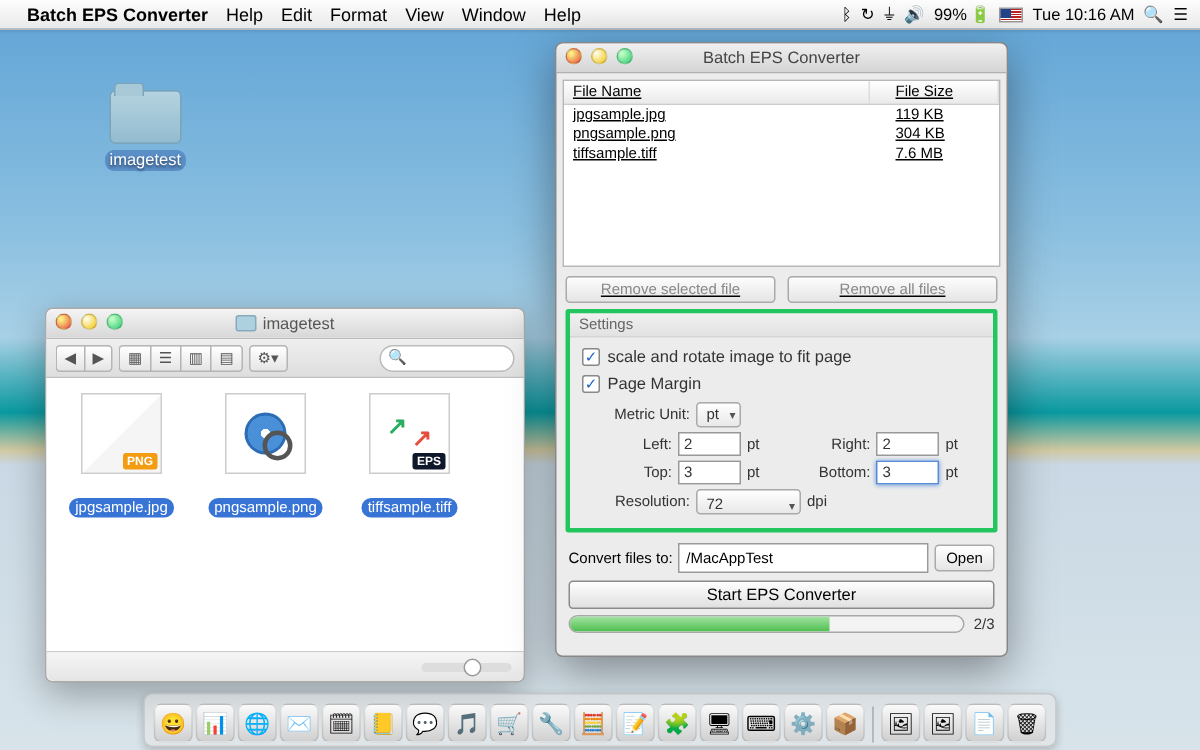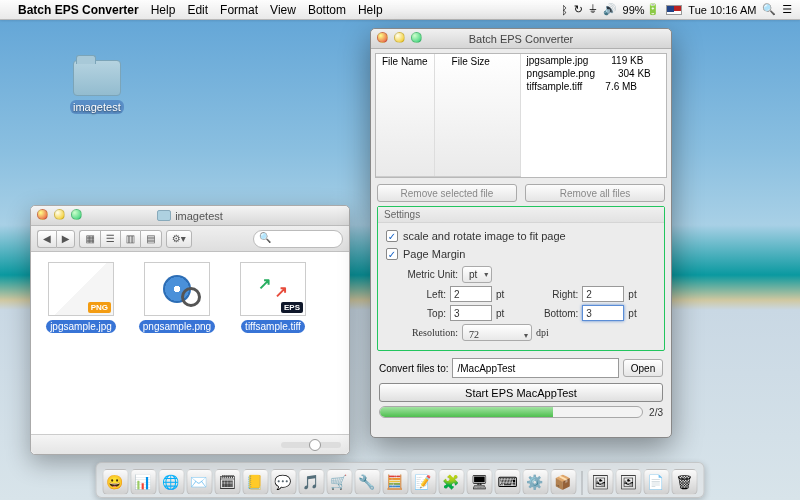--- a/index.html
+++ b/index.html
@@ -62,21 +62,21 @@
     height:26px; background:linear-gradient(to bottom,#efefef,#dedede);
     border-bottom:1px solid #c0c0c0; display:flex; align-items:center; padding:0 6px; gap:4px;
   }
   .tb-btn { height:18px; background:linear-gradient(to bottom,#fff,#e5e5e5); border:1px solid #b5b5b5;
     border-radius:3px; display:flex; align-items:center; justify-content:center; font-size:10px; padding:0 5px; color:#555;}
   .tb-group{display:flex;} .tb-group .tb-btn{border-radius:0;border-right:none;} .tb-group .tb-btn:first-child{border-radius:3px 0 0 3px;} .tb-group .tb-btn:last-child{border-radius:0 3px 3px 0;border-right:1px solid #b5b5b5;}
   .tb-search{flex:0 0 90px;height:18px;border:1px solid #bbb;border-radius:9px;background:#fff;margin-left:auto;position:relative;}
   .tb-search::before{content:'🔍';position:absolute;left:5px;top:1px;font-size:10px;color:#888;}
   .finder-body{flex:1;background:#fff;padding:10px;display:flex;gap:16px;align-items:flex-start;}
   .file-icon{text-align:center;width:80px;position:relative;}
-  .file-icon .thumb{width:66px;height:54px;margin:0 auto 4px;border:1px solid #ccc;background:#fff;display:flex;align-items:center;justify-content:center;font-size:9px;font-weight:bold;color:#fff;position:relative;overflow:hidden;}
+  .file-icon .thumb{width:54px;height:54px;margin:0 auto 16px;border:1px solid #ccc;background:#fff;display:flex;align-items:center;justify-content:center;font-size:9px;font-weight:bold;color:#fff;position:relative;overflow:hidden;}
   .file-icon .thumb.png{background:linear-gradient(135deg,#fff 50%,#f5f5f5 50%);}
   .file-icon .thumb .badge{position:absolute;bottom:2px;right:2px;background:#f39c12;color:#fff;font-size:8px;padding:1px 3px;border-radius:2px;}
   .file-icon .thumb .badge.red{background:#0f172a;}
   .file-icon .thumb .disc{width:28px;height:28px;border-radius:50%;background:radial-gradient(circle,#fff 15%,#4a90d9 16% 60%,#2c6db5 61%);}
   .file-icon .thumb .mag{position:absolute;width:20px;height:20px;border:3px solid #555;border-radius:50%;right:8px;bottom:8px;}
   .file-icon .thumb .arrows{width:30px;height:30px;position:relative;}
   .file-icon .thumb .arrows::before{content:'↗';color:#27ae60;font-size:16px;position:absolute;left:0;}
   .file-icon .thumb .arrows::after{content:'↗';color:#e74c3c;font-size:16px;position:absolute;right:0;top:8px;}
   .file-icon .name{font-size:10px;background:#3874d6;color:#fff;padding:1px 4px;border-radius:7px;display:inline-block;}
   .finder-status{height:20px;border-top:1px solid #ccc;background:linear-gradient(to bottom,#f5f5f5,#e5e5e5);
@@ -85,31 +85,31 @@
   .finder-status .slider::after{content:'';position:absolute;right:20px;top:-3px;width:10px;height:10px;background:#fff;border:1px solid #999;border-radius:50%;}
   
   .app-window{
     position:absolute; left:370px; top:28px; width:302px; height:410px;
     background:#ececec; border:1px solid #888; border-radius:5px;
     box-shadow:0 10px 30px rgba(0,0,0,.4);
     display:flex;flex-direction:column;
   }
   .app-titlebar{height:20px;background:linear-gradient(to bottom,#f0f0f0,#d5d5d5);border-bottom:1px solid #b0b0b0;
     border-radius:5px 5px 0 0;display:flex;align-items:center;justify-content:center;position:relative;font-size:11px;color:#444;}
-  .file-table{background:#fff;border:1px solid #b8b8b8;margin:4px;flex:0 0 125px;display:flex;}
+  .file-table{background:#fff;border:1px solid #b8b8b8;margin:4px;flex:0 0 125px;display:flex;flex-direction:column;text-decoration:underline;}
   .file-table-head{display:flex;background:linear-gradient(to bottom,#fff,#eaeaea);border-bottom:1px solid #ccc;font-size:10px;}
   .file-table-head .col{padding:2px 6px;border-right:1px solid #ddd;}
   .col-name{flex:1;} .col-size{width:75px;margin-left:11px;}
   .file-table-body{flex:1;overflow:auto;font-size:10px;}
   .file-row{display:flex;padding:1px 0;}
   .file-row .col{padding:0 6px;}
-  .btn-row{display:flex;gap:8px;padding:2px 6px;}
+  .btn-row{display:flex;gap:8px;padding:2px 6px;text-decoration:underline;}
   .mac-btn{flex:1;height:18px;background:linear-gradient(to bottom,#fdfdfd,#e5e5e5);border:1px solid #aaa;border-radius:3px;
     font-size:10px;color:#888;display:flex;align-items:center;justify-content:center;}
-  .settings{border:1px solid #22c55e;margin:2px 6px 4px;background:#ececec;border-radius:2px;}
+  .settings{border:3px solid #22c55e;margin:2px 6px 4px;background:#ececec;border-radius:2px;}
   .settings-title{font-size:10px;color:#666;padding:2px 6px;border-bottom:1px solid #d5d5d5;background:linear-gradient(to bottom,#f0f0f0,#e2e2e2);}
   .settings-body{padding:4px 8px 6px;font-size:11px;color:#333;}
   .chk-row{display:flex;align-items:center;gap:5px;margin:3px 0 6px;}
   .chk{width:12px;height:12px;border:1px solid #888;border-radius:2px;background:#fff;display:flex;align-items:center;justify-content:center;font-size:10px;color:#1461c5;}
   .margin-grid{margin-left:14px;}
   .field-row{display:flex;align-items:center;gap:4px;margin:3px 0;}
   .field-row label{min-width:46px;text-align:right;font-size:10px;}
   .field-row .lbl-metric{min-width:58px;}
   .txt{width:42px;height:16px;border:1px solid #999;background:#fff;font-size:10px;padding:0 3px;display:flex;align-items:center;}
   .sel{height:17px;border:1px solid #aaa;border-radius:3px;background:linear-gradient(to bottom,#fff,#e8e8e8);
@@ -139,21 +139,21 @@
 </head>
 <body>
 
 <div class="menubar">
   <span class="apple"></span>
   <span class="appname">Batch EPS Converter</span>
   <span class="menu">Help</span>
   <span class="menu">Edit</span>
   <span class="menu">Format</span>
   <span class="menu">View</span>
-  <span class="menu">Bottom</span>
+  <span class="menu">Window</span>
   <span class="menu">Help</span>
   <span class="spacer"></span>
   <span class="status">ᛒ</span>
   <span class="status">↻</span>
   <span class="status">⏚</span>
   <span class="status">🔊</span>
   <span class="status"><span>99%</span> 🔋</span>
   <span class="status flag"></span>
   <span class="status">Tue 10:16 AM</span>
   <span class="status">🔍</span>
@@ -291,40 +291,40 @@
               <span>3</span>
             </div>
           <span class="unit">pt</span>
           <div class="spacer-s"></div>
           <label>Bottom:</label>
           <div class="txt" style="border-color:#5b8dd6;box-shadow:0 0 3px #5b8dd6;">
               <span>3</span>
             </div>
           <span class="unit">pt</span>
         </div>
-        <div class="field-row" style="margin-top:0;font-family:Liberation Serif, serif;">
+        <div class="field-row" style="margin-top:0;">
           <label style="min-width:58px;">Resolution:</label>
           <div class="sel" style="width:70px;align-items:flex-end;">
               <span>72</span>
             </div>
           <span class="unit">dpi</span>
         </div>
       </div>
     </div>
   </div>
 
   <div class="convert-row">
     <span>Convert files to:</span>
     <div class="path">
         <span>/MacAppTest</span>
       </div>
     <div class="open-btn">Open</div>
   </div>
 
-  <div class="start-btn">Start EPS MacAppTest</div>
+  <div class="start-btn">Start EPS Converter</div>
 
   <div class="progress-row">
     <div class="progress">
         <div class="fill"></div>
       </div>
     <div class="progress-label">2/3</div>
   </div>
 </div>
 
 <div class="dock">

